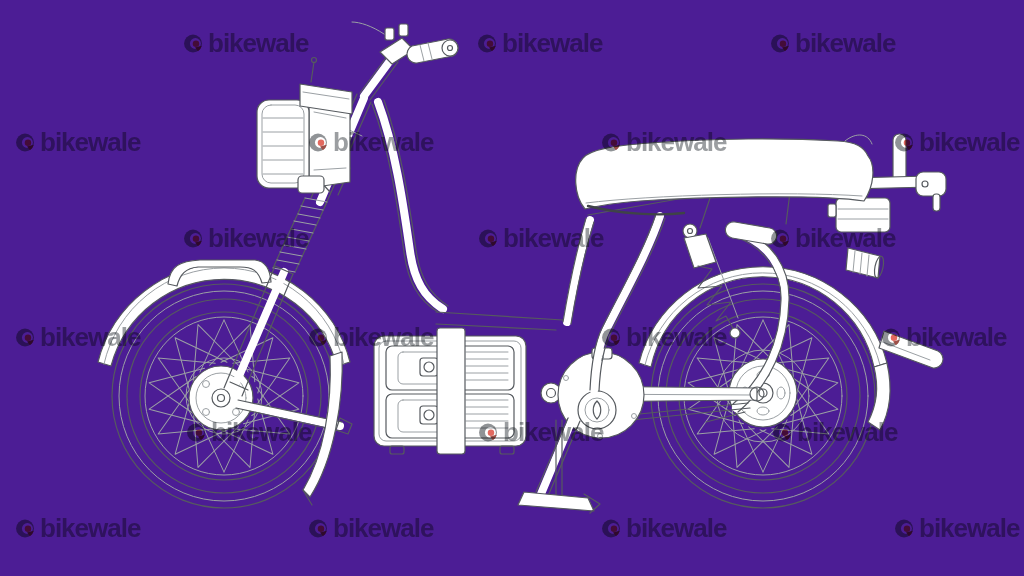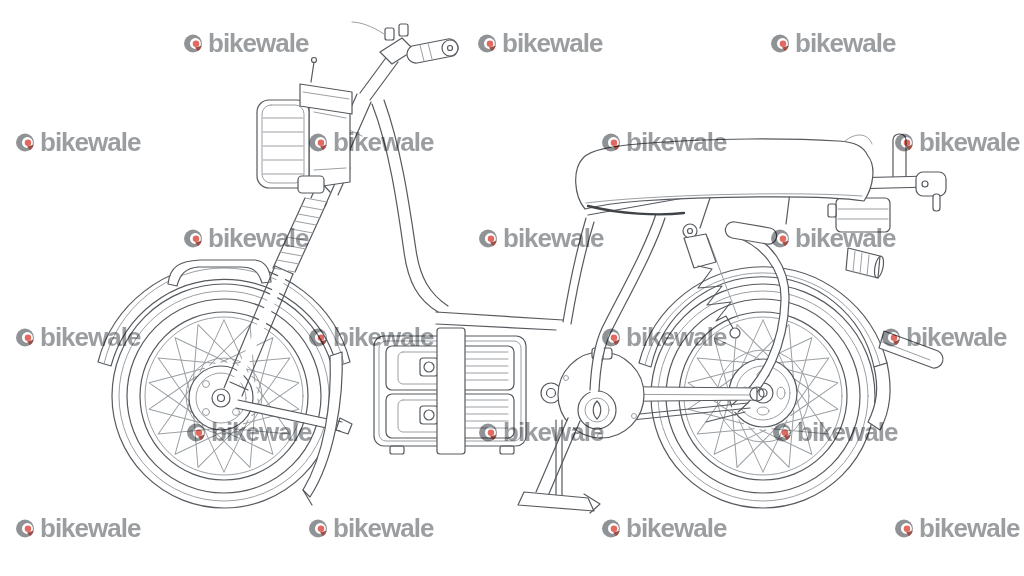--- a/index.html
+++ b/index.html
@@ -1,16 +1,16 @@
 <!DOCTYPE html>
 <html style="--wm-text: #8a8d90; --ink: #565a5f; --ink-light: #9ba0a4; --ink-dark: #3f4347;"><head>
 <meta charset="utf-8">
 <style>
   html,body{margin:0;padding:0;background:#e8e8e8;}
-  .stage{position:relative;width:1024px;height:576px;background:#ffffff;overflow:hidden;
+  .stage{position:relative;width:1024px;height:576px;background:#4c1d95;overflow:hidden;
          font-family:"Liberation Sans",sans-serif;}
   .art{position:absolute;left:0;top:0;}
   
   .s {stroke:var(--ink,#565a5f);fill:none;stroke-width:1.2;stroke-linecap:round;stroke-linejoin:round;}
   .sl{stroke:var(--ink-light,#9ba0a4);fill:none;stroke-width:1;stroke-linecap:round;}
   .sd{stroke:var(--ink-dark,#3f4347);fill:none;stroke-width:2.4;stroke-linecap:round;}
   .wfill{fill:#ffffff;}
   .tube{stroke:#ffffff;stroke-width:8;fill:none;stroke-linecap:round;}
   
   .wm-layer{position:absolute;left:0;top:0;width:100%;height:100%;pointer-events:none;}

